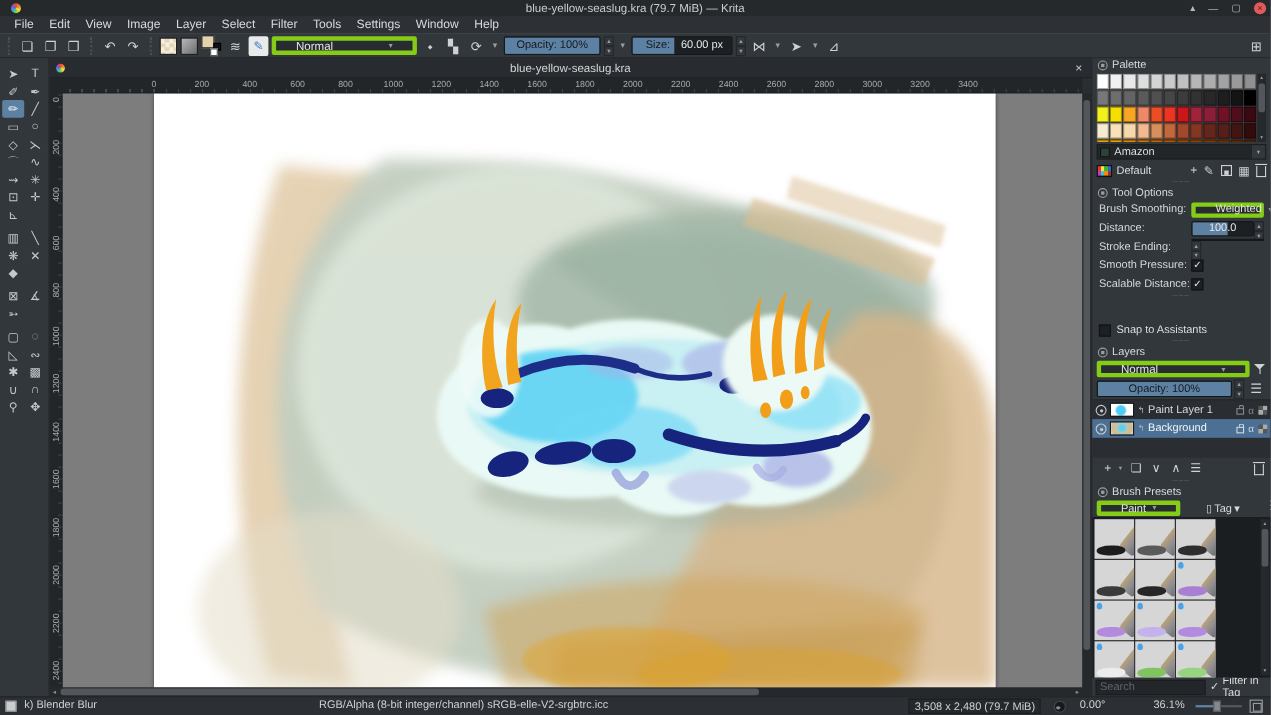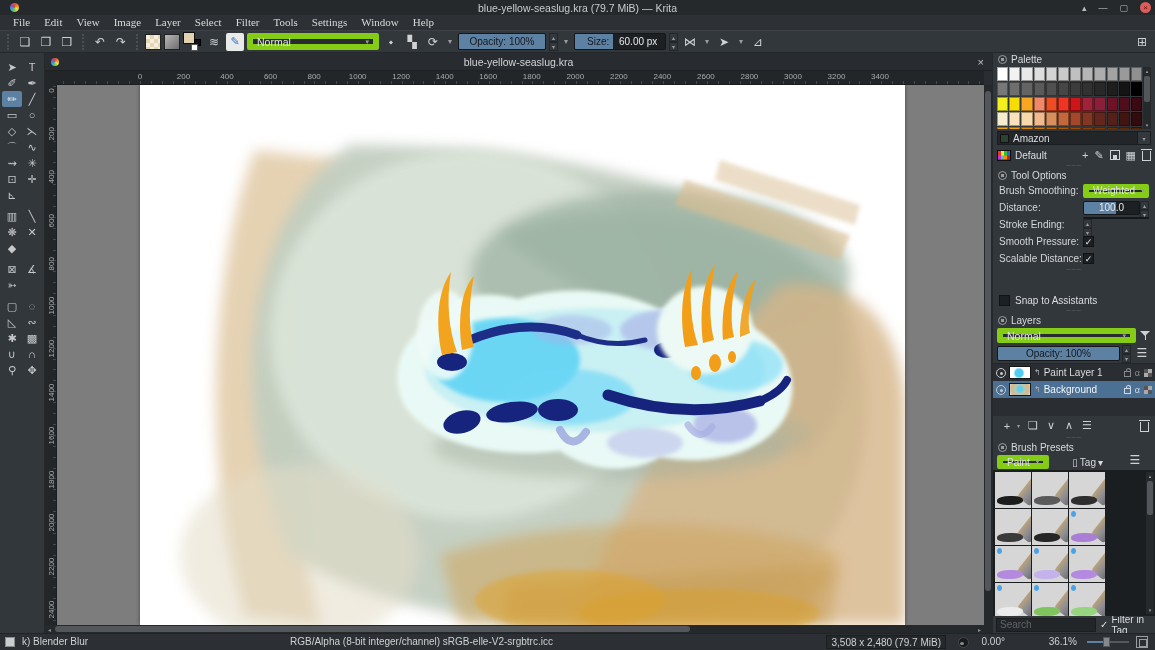--- a/index.html
+++ b/index.html
@@ -10,40 +10,40 @@
   
   #titlebar { position:absolute; top:0; left:0; right:0; height:15px; background:#26292c;
     display:flex; align-items:center; justify-content:center; font-size:10.5px; color:#c9cbcd; }
   #titlebar .krita-logo { position:absolute; left:10px; top:3px; width:9px; height:9px; border-radius:50%;
     background:conic-gradient(#e04a3a,#ef8a2a,#efe34a,#7ac943,#29a8e0,#8a52c7,#e04a3a); }
   #winbtns { position:absolute; right:4px; top:0; height:15px; display:flex; align-items:center; gap:12px; font-size:9px; color:#b9bbbd; }
   #winbtns .close { width:11px; height:11px; border-radius:50%; background:#e05a5a; color:#5a1515;
     display:flex; align-items:center; justify-content:center; font-size:8px; }
   #menubar { position:absolute; top:15px; left:0; right:0; height:15px; background:#2d3135;
     display:flex; align-items:center; padding-left:6px; }
-  .menu-item { padding:0 7px; height:15px; line-height:15px; font-size:11px; color:#d8dadc; cursor:default;font-family:Liberation Serif, serif; }
+  .menu-item { padding:0 7px; height:15px; line-height:15px; font-size:11px; color:#d8dadc; cursor:default; }
   #toolbar { position:absolute; top:30px; left:0; right:0; height:23px; background:#32373c;
     border-top:1px solid #3c4147; border-bottom:1px solid #25282b;
     display:flex; align-items:center; gap:3px; padding:0 4px; }
   .tb-grip { width:3px; height:16px; border-left:2px dotted #4a4f55; margin:0 3px; }
   .tb-btn { min-width:18px; height:18px; display:flex; align-items:center; justify-content:center;
     color:#cfd1d3; font-size:12px; border-radius:2px; }
   .tb-btn.small { min-width:10px; font-size:8px; color:#9a9da0; }
   .swatch-pattern { width:16px; height:16px; border:1px solid #222;
     background:repeating-conic-gradient(#e6d6b4 0 25%, #f5efe2 0 50%); background-size:8px 8px; }
   .swatch-gradient { width:16px; height:16px; border:1px solid #222;
     background:linear-gradient(135deg,#b8b8b8,#6e6e6e); }
   .fgbg { position:relative; width:19px; height:19px; }
   .fgbg .fg { position:absolute; left:0; top:0; width:12px; height:12px; background:#e3d2b0; border:1px solid #111; }
   .fgbg .b1 { position:absolute; right:1px; bottom:5px; width:7px; height:7px; background:#111; border:1px solid #000; }
   .fgbg .b2 { position:absolute; right:4px; bottom:0px; width:7px; height:7px; background:#fff; border:1px solid #555; }
   .brush-preset-btn { width:18px; height:18px; background:#e9eaea; border-radius:2px; color:#3a78c2;
     display:flex; align-items:center; justify-content:center; font-size:11px; }
-  .combo { height:17px; background:#282c30; border:6px solid #84cc16; border-radius:2px;
-    display:flex; align-items:center; padding:0 4px; color:#e2e4e6; font-size:10.5px; }
+  .combo { height:17px; background:#282c30; border:4px solid #84cc16; border-radius:2px;
+    display:flex; align-items:center; padding:0 18px; color:#e2e4e6; font-size:10.5px; }
   .combo .caret { margin-left:auto; font-size:7px; color:#9a9da0; padding-left:6px; }
   #blend-combo { width:132px; }
   .kslider { position:relative; height:17px; background:#1d2023; border:1px solid #15181a;
     border-radius:2px; overflow:hidden; font-size:10px; }
   .kslider .fill { position:absolute; left:0; top:0; bottom:0; background:#5d81a2; }
   .kslider .txt { position:absolute; inset:0; display:flex; align-items:center; justify-content:center; color:#15181c; }
   .kslider .txt.light { color:#e6e8ea; }
   .kslider.sizes .txt { justify-content:flex-start; }
   .spin { display:flex; flex-direction:column; width:9px; height:17px; }
   .spin span { flex:1; display:flex; align-items:center; justify-content:center; font-size:6px; color:#9a9da0;

